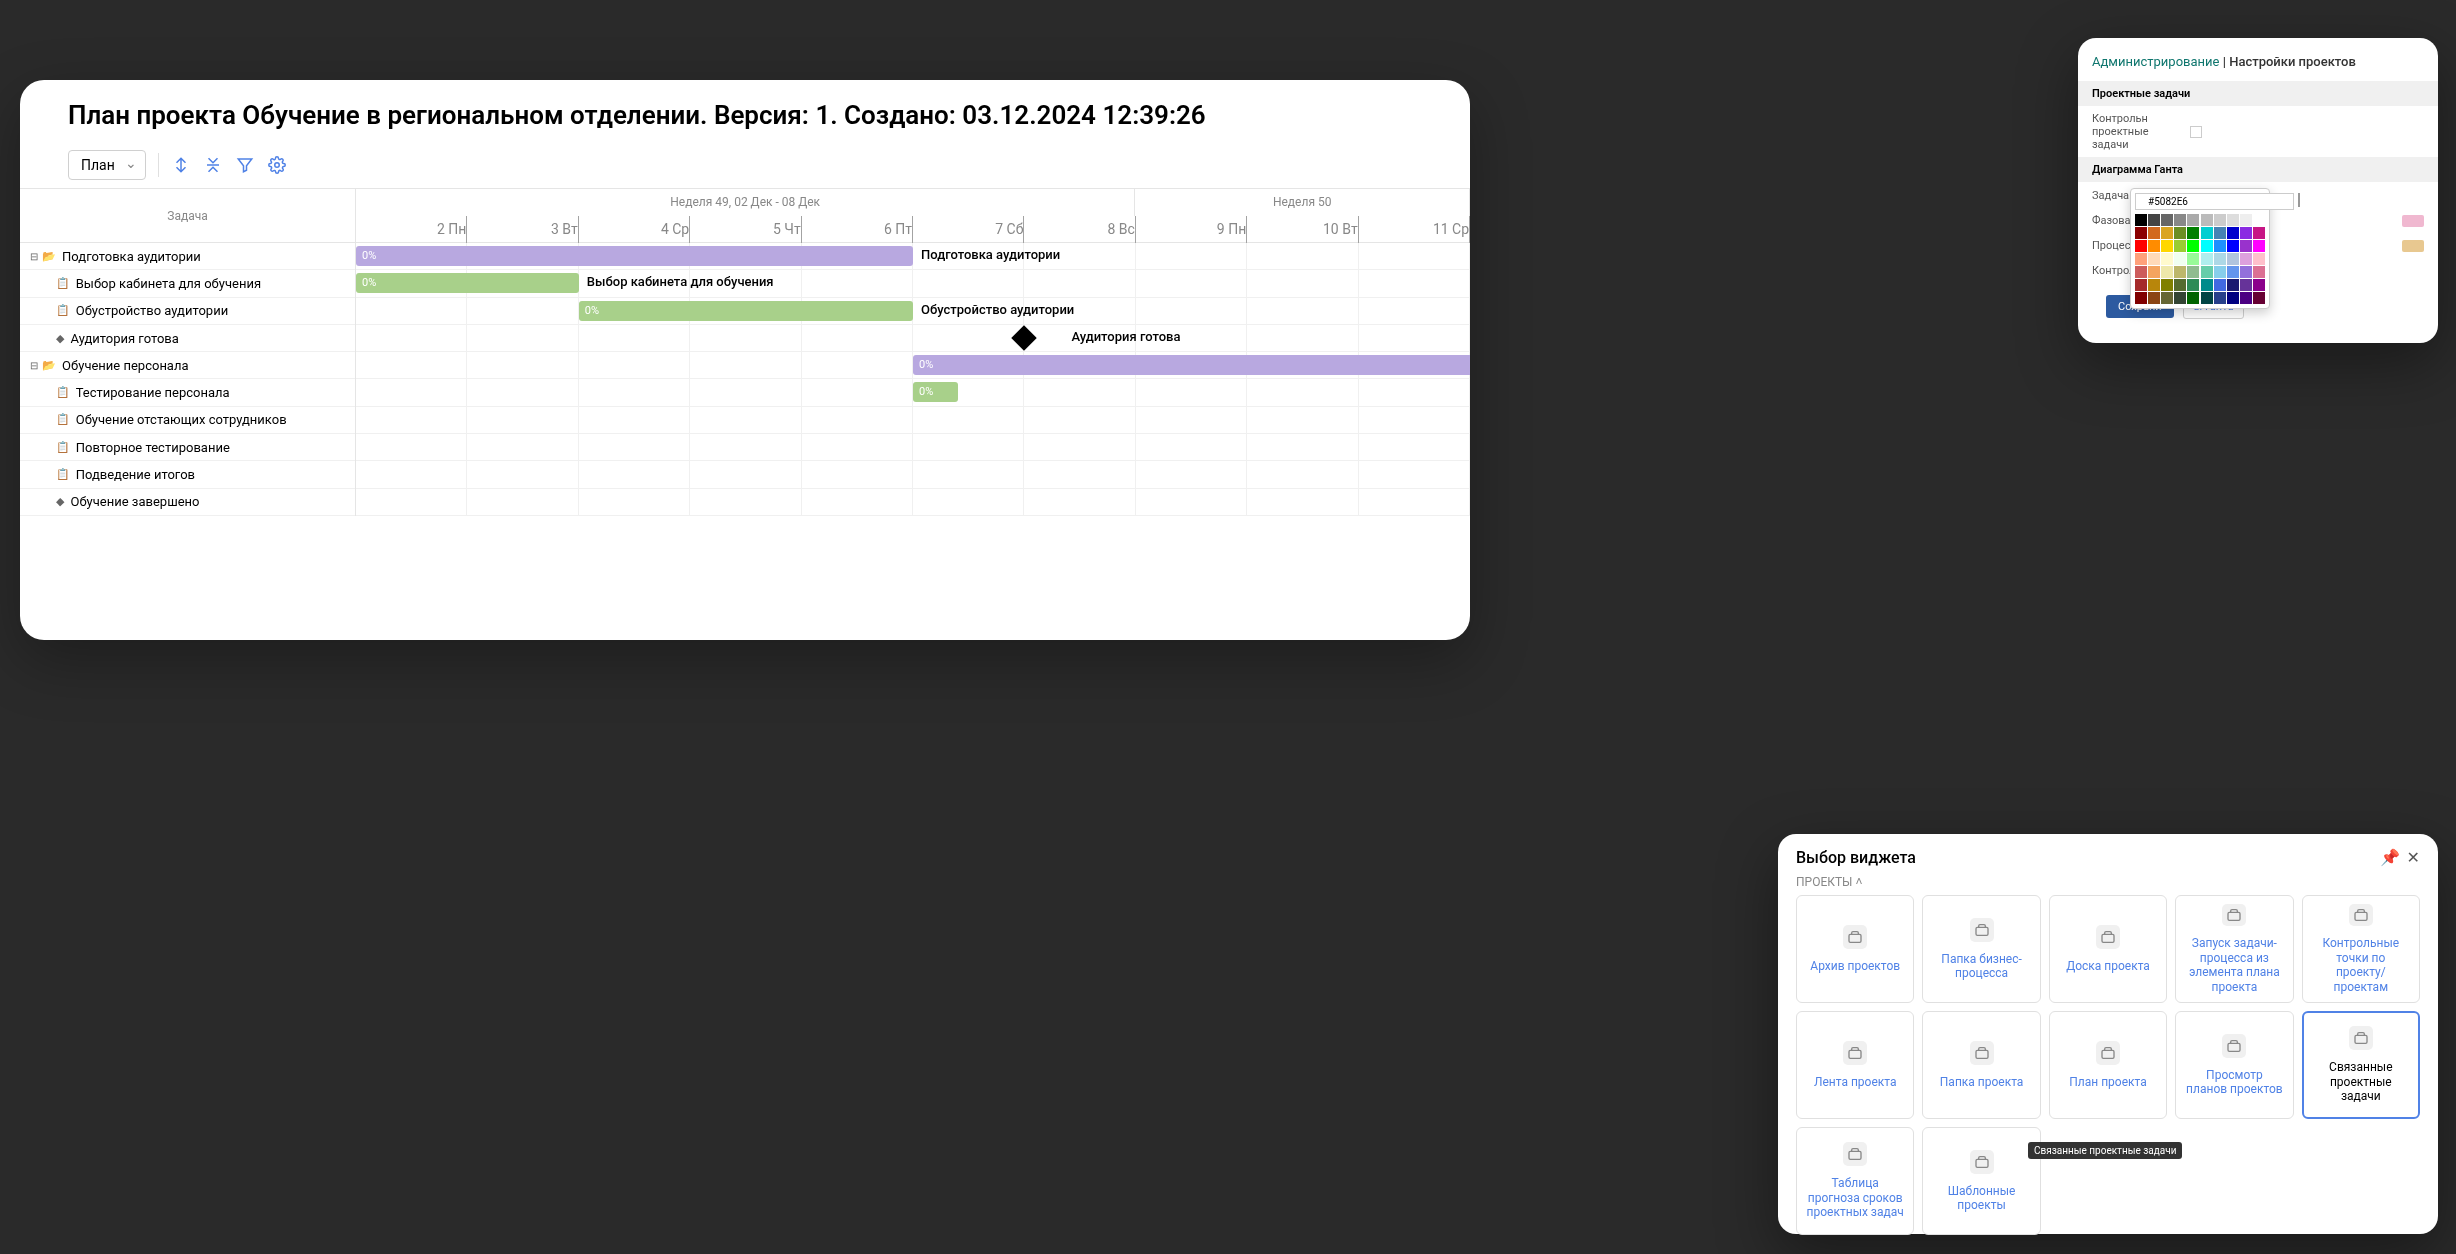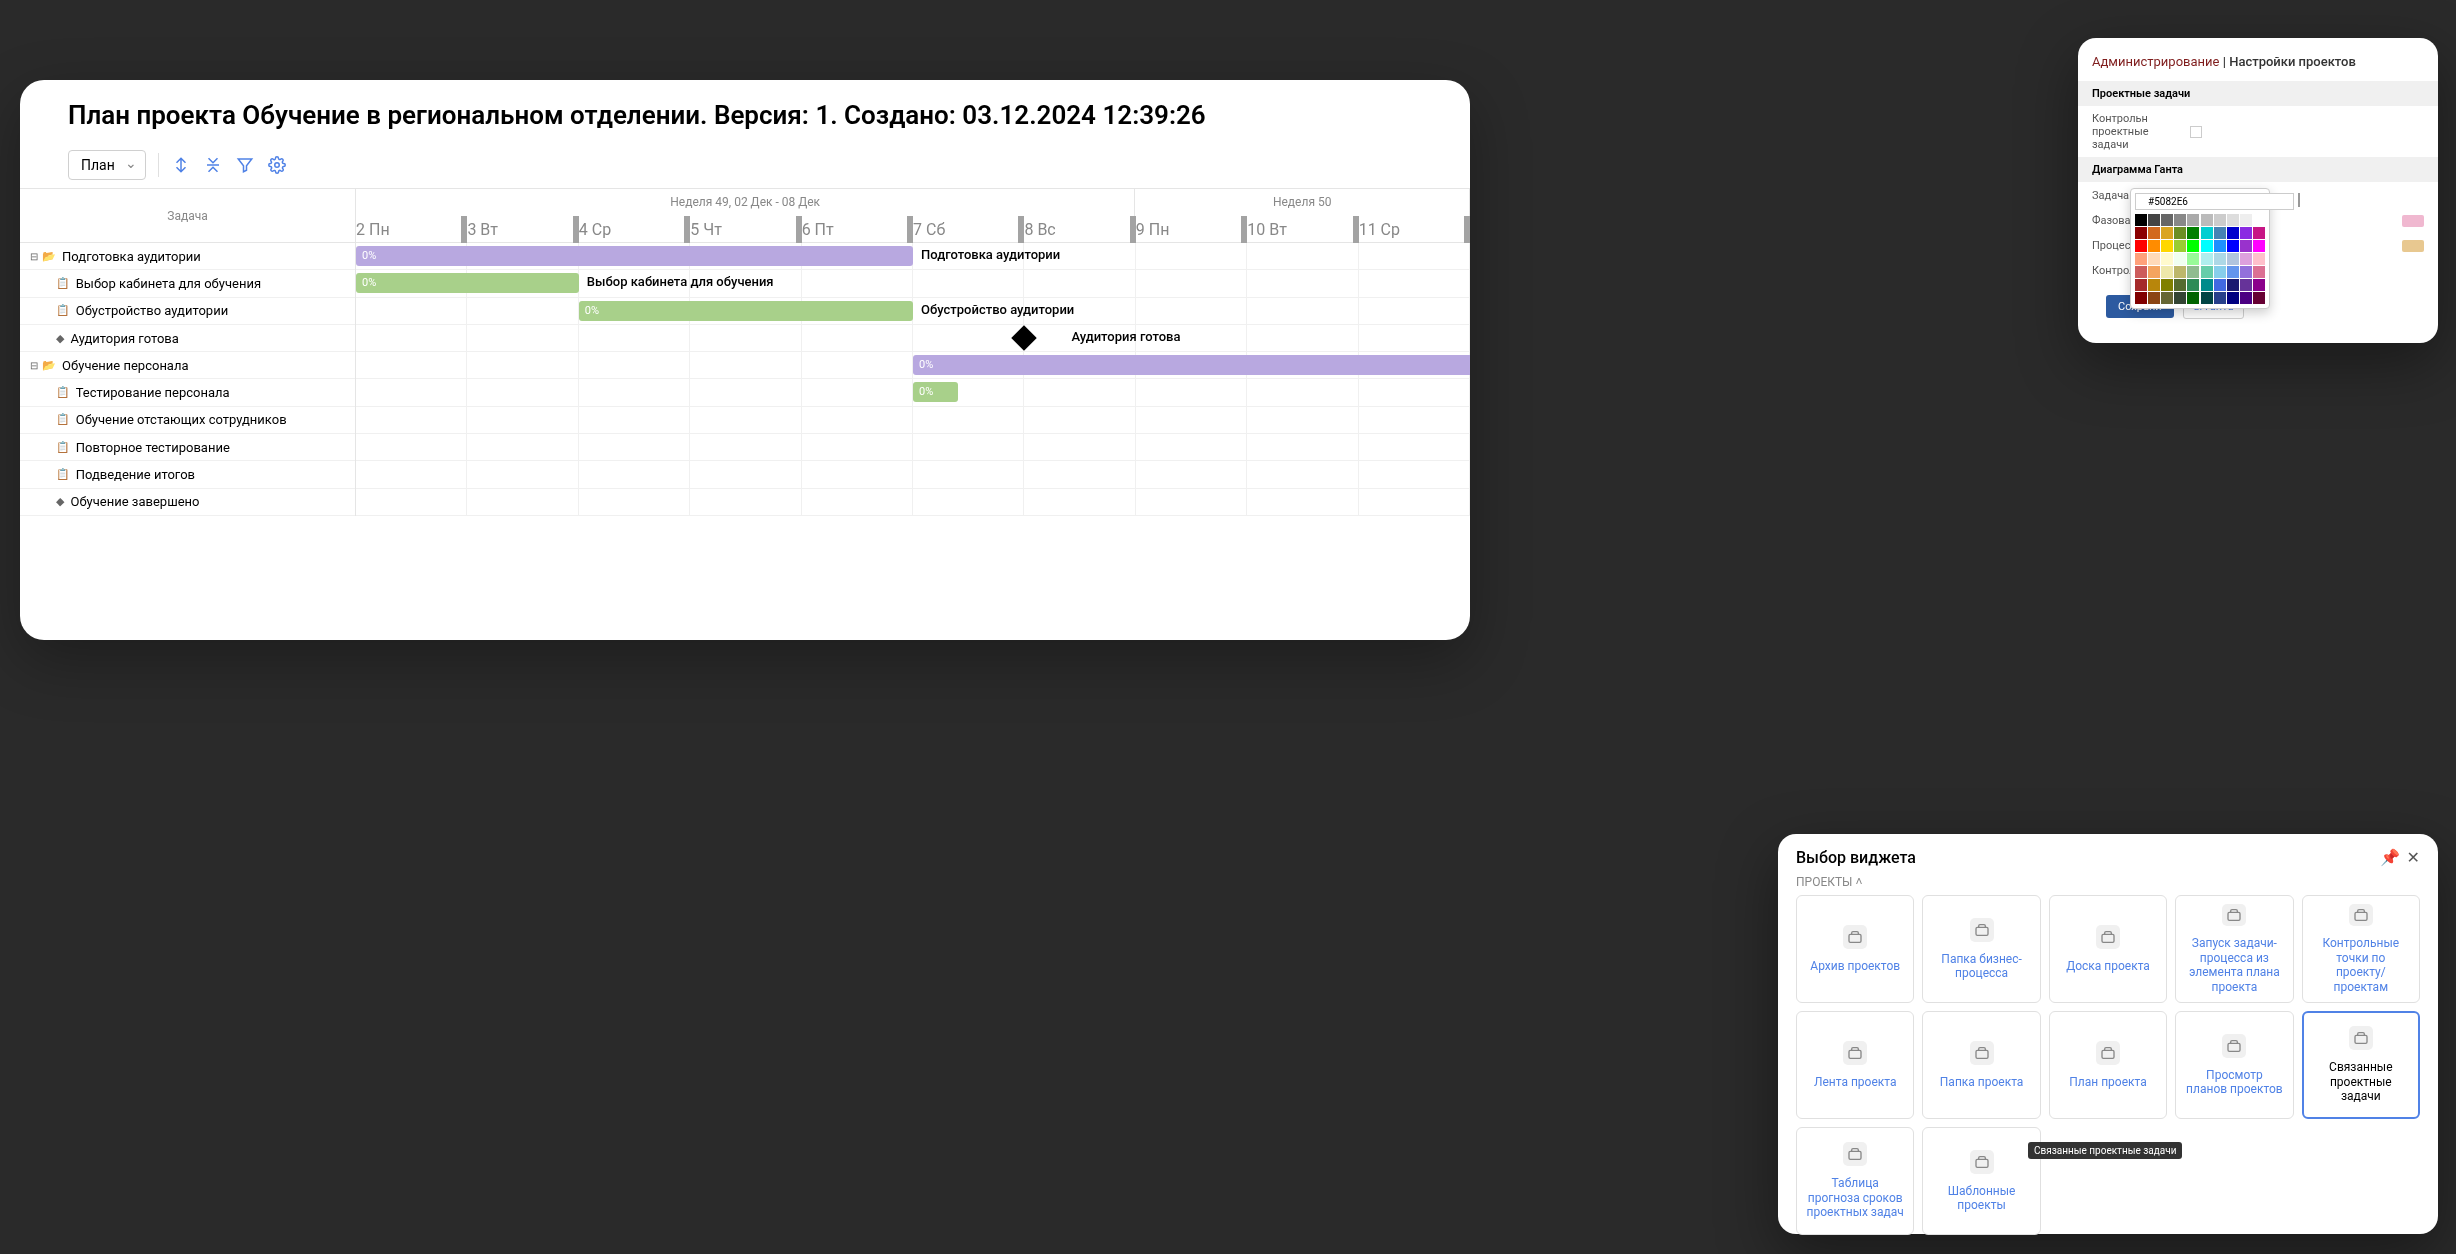--- a/index.html
+++ b/index.html
@@ -25,39 +25,39 @@
 .task-row.group { font-weight: 400; }
 .task-icon { margin-right: 6px; color: #666; font-size: 11px; }
 .collapse-icon { color: #666; font-size: 10px; margin-right: 4px; }
 .indent { margin-left: 26px; }
 
 .timeline-col { flex: 1; overflow: hidden; }
 .timeline-header { height: 54px; border-bottom: 1px solid #e5e5e5; }
 .week-row { height: 27px; display: flex; }
 .week-label { flex: 1; text-align: center; font-size: 12px; color: #888; border-right: 1px solid #e5e5e5; line-height: 27px; }
 .day-row { height: 27px; display: flex; }
-.day-cell { flex: 1; text-align: left; font-size: 16px; color: #888; border-right: 6px solid #a3a3a3; line-height: 27px; }
+.day-cell { flex: 1; text-align: right; font-size: 14px; color: #888; border-right: 1px solid #a3a3a3; line-height: 27px; }
 
 .timeline-body { position: relative; }
 .timeline-row { height: 27.3px; border-bottom: 1px solid #f0f0f0; position: relative; display: flex; }
 .timeline-grid-line { flex: 1; border-right: 1px solid #f0f0f0; }
 .bar { position: absolute; height: 20px; top: 3px; border-radius: 3px; font-size: 11px; color: #fff; padding-left: 6px; line-height: 20px; }
 .bar-purple { background: #b8a8e0; }
 .bar-green { background: #a8d08a; }
 .bar-label { position: absolute; font-size: 13px; color: #000; font-weight: 500; top: 4px; white-space: nowrap; }
 .milestone { position: absolute; width: 18px; height: 18px; background: #000; transform: rotate(45deg); top: 4px; }
 
 
 .settings-panel {
   position: absolute; right: 18px; top: 38px; width: 360px;
   background: #fff; border-radius: 18px; box-shadow: 0 20px 60px rgba(0,0,0,0.4);
   padding: 16px 0 16px 0; font-size: 12px; z-index: 10;
 }
 .settings-breadcrumb { padding: 0 14px 12px; font-size: 13px; }
-.settings-breadcrumb a { color: #7f1d1d; text-decoration: none; }
+.settings-breadcrumb a { color: #0f766e; text-decoration: none; }
 .settings-breadcrumb span { color: #333; font-weight: 500; }
 .settings-section-title { background: #f0f0f0; padding: 6px 14px; font-weight: 600; font-size: 11px; }
 .settings-row { display: flex; align-items: center; padding: 6px 14px; font-size: 11px; color: #555; gap: 8px; }
 .settings-row label { width: 90px; }
 .settings-checkbox { width: 12px; height: 12px; border: 1px solid #ccc; }
 .mini-icon { width:14px; height:14px; color:#5082e6; }
 .progress-chip { display: inline-block; padding: 1px 6px; border-radius: 2px; color: #fff; font-size: 10px; }
 .color-swatch { display: inline-block; width: 22px; height: 12px; border-radius: 2px; margin-left: auto; }
 .save-button { background: #2c5aa0; color: #fff; border: none; padding: 5px 12px; border-radius: 3px; font-size: 11px; margin: 8px 0 0 14px; cursor: pointer; }
 .secondary-button { background: #fff; color: #5082e6; border: 1px solid #d0d0d0; padding: 5px 10px; border-radius: 3px; font-size: 11px; margin-left: 6px; cursor: pointer; }

